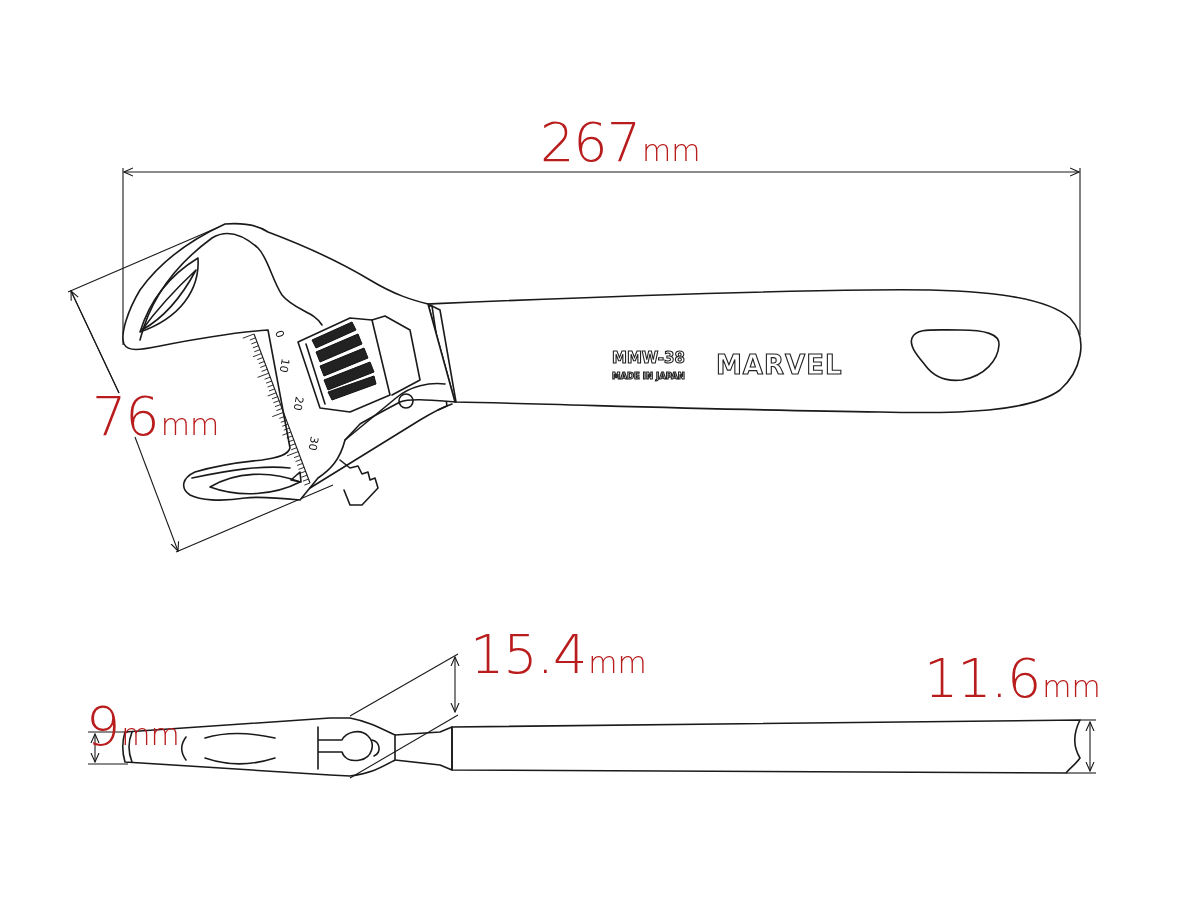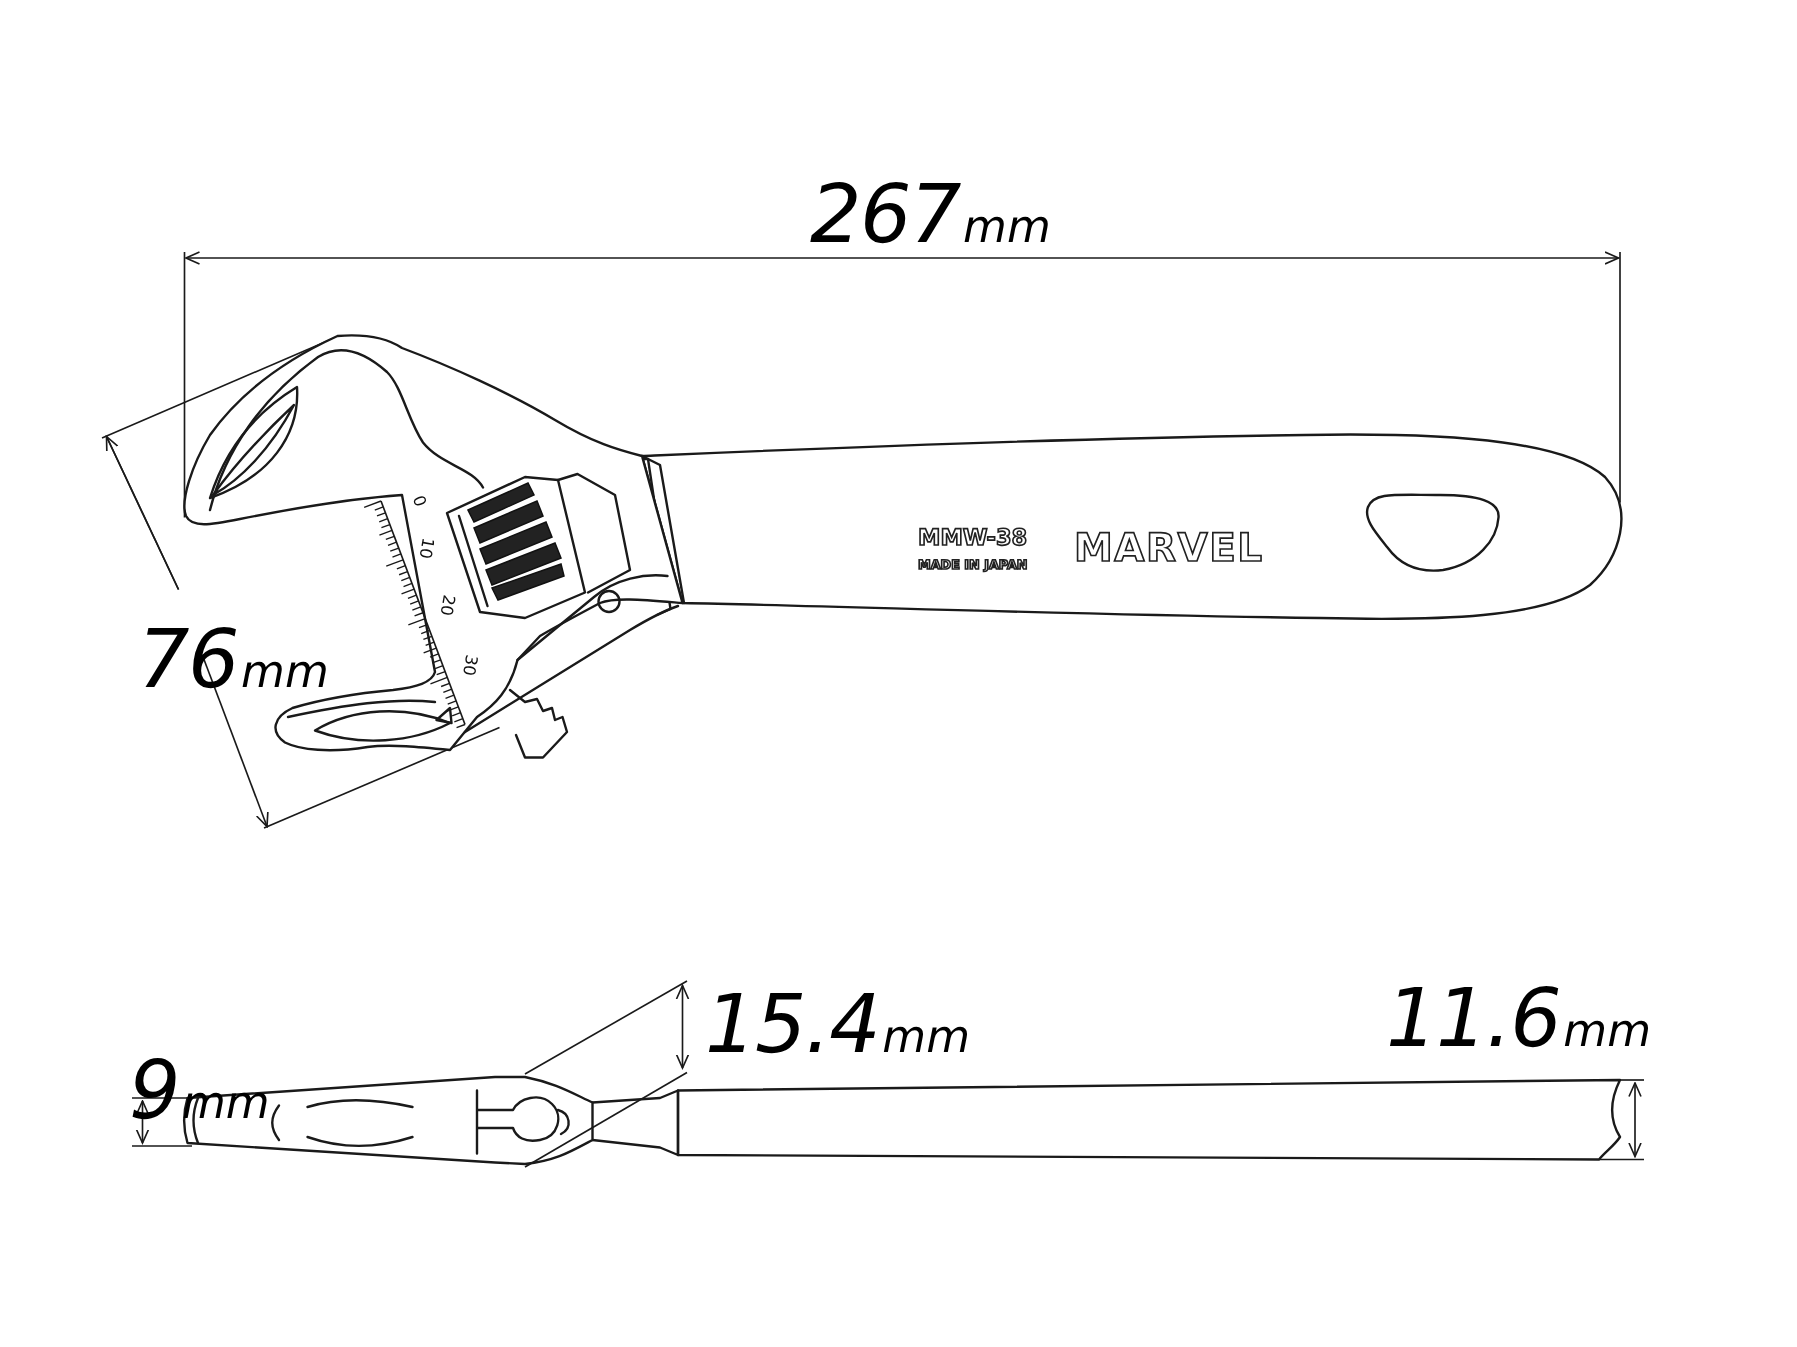--- a/index.html
+++ b/index.html
@@ -1,18 +1,18 @@
 <!DOCTYPE html>
 <html><head>
   <meta charset="utf-8">
   <style>
     html, body { margin: 0; padding: 0; background: #ffffff; }
     body { width: 1198px; height: 898px; position: relative; overflow: hidden; font-family: "DejaVu Sans", sans-serif; color: #111; }
     svg.drawing { position: absolute; left: 0; top: 0; }
-    .dim-label { position: absolute; font-family: "DejaVu Sans", sans-serif; font-weight: 300; color: #000000; white-space: nowrap; line-height: 1; font-style: italic; }
+    .dim-label { position: absolute; font-family: "DejaVu Sans", sans-serif; font-weight: 300; color: #b91c1c; white-space: nowrap; line-height: 1; }
     .dim-label .num { font-size: 54px; letter-spacing: -1px; }
     .dim-label .unit { font-size: 30px; margin-left: 2px; }
     .stroke { fill: none; stroke: #1a1a1a; stroke-width: 1.6; stroke-linejoin: round; stroke-linecap: round; }
     .thin { fill: none; stroke: #1a1a1a; stroke-width: 1.1; }
     .fillw { fill: #ffffff; stroke: #1a1a1a; stroke-width: 1.6; stroke-linejoin: round; }
     .dark { fill: #222; stroke: #111; stroke-width: 1; }
     .outline-text { fill: #ffffff; stroke: #222; stroke-width: 1.1; font-family: "DejaVu Sans", sans-serif; font-weight: bold; }
     .scale-text { font-family: "DejaVu Sans", sans-serif; font-size: 11px; fill: #111; }
   </style>
 </head>
@@ -154,27 +154,27 @@
     <line class="thin" x1="88" y1="732" x2="128" y2="732"></line>
     <line class="thin" x1="88" y1="764" x2="128" y2="764"></line>
     <line class="thin" x1="95" y1="734" x2="95" y2="762" marker-start="url(#arrs)" marker-end="url(#arr)"></line>
   </g>
 </svg>
 
 <div class="dim-label" style="left:540px; top:116px;">
   <span class="num">267</span><span class="unit">mm</span>
 </div>
 
-<div class="dim-label" style="left:92px; top:413px;">
+<div class="dim-label" style="left:92px; top:390px;">
   <span class="num">76</span><span class="unit">mm</span>
 </div>
 
 <div class="dim-label" style="left:86px; top:700px;">
   <span class="num">9</span><span class="unit">mm</span>
 </div>
 
-<div class="dim-label" style="left:470px; top:656px;">
+<div class="dim-label" style="left:470px; top:628px;">
   <span class="num">15.4</span><span class="unit">mm</span>
 </div>
 
 <div class="dim-label" style="left:924px; top:652px;">
   <span class="num">11.6</span><span class="unit">mm</span>
 </div>
 
 </body></html>

